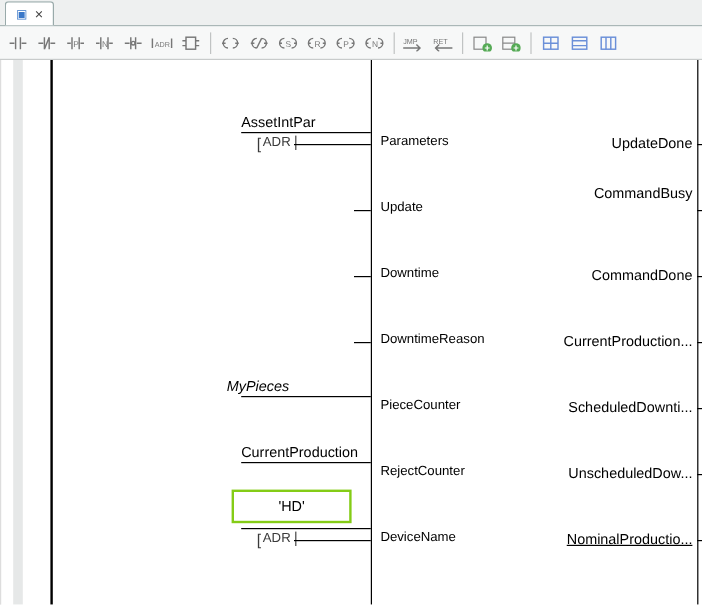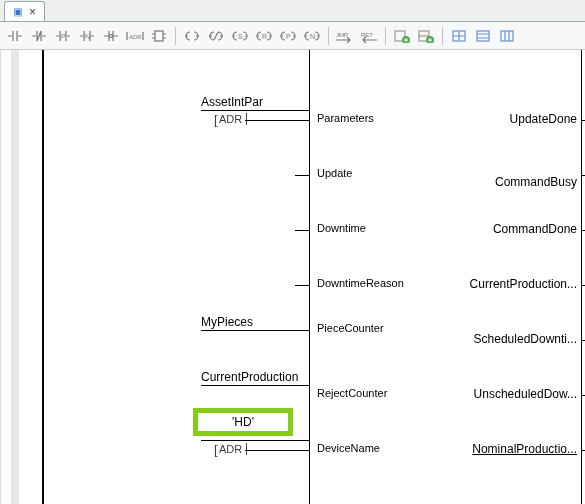--- a/index.html
+++ b/index.html
@@ -123,21 +123,21 @@
   }
   .outport {
     position: absolute;
     right: 8px;
     font-size: 12px;
     white-space: nowrap;
     text-align: left;
   }
   .box {
     position: absolute;
-    border: 5px solid #84cc16;
+    border: 2px solid #84cc16;
     background: #fff;
     display: flex;
     align-items: center;
     justify-content: center;
     font-size: 12px;
   }
   svg.ticon { stroke:#777; fill:none; stroke-width:1.2; }
 </style>
 </head>
 <body>
@@ -283,34 +283,34 @@
 
   <div id="rows">
       <div class="inport" style="top: 62px;">Parameters</div>
       <div class="outport" style="top: 62px;">UpdateDone</div>
       <div class="label-left" style="top: 45px; left: 200px;">AssetIntPar</div>
       <div class="hline" style="left: 200px; top: 60px; width: 108px;"></div>
       <div class="adr" style="left: 218px; top: 63px;">ADR</div>
       <div class="hline" style="left: 244px; top: 70px; width: 64px;"></div>
       <div class="hline" style="left: 580px; top: 70px; width: 4px;"></div>
       <div class="inport" style="top: 117px;">Update</div>
-      <div class="outport" style="top: 125px;">CommandBusy</div>
+      <div class="outport" style="top: 104px;">CommandBusy</div>
       <div class="hline" style="left: 294px; top: 125px; width: 14px;"></div>
       <div class="hline" style="left: 580px; top: 125px; width: 4px;"></div>
       <div class="inport" style="top: 172px;">Downtime</div>
       <div class="outport" style="top: 172px;">CommandDone</div>
       <div class="hline" style="left: 294px; top: 180px; width: 14px;"></div>
       <div class="hline" style="left: 580px; top: 180px; width: 4px;"></div>
       <div class="inport" style="top: 227px;">DowntimeReason</div>
       <div class="outport" style="top: 227px;">CurrentProduction...</div>
       <div class="hline" style="left: 294px; top: 235px; width: 14px;"></div>
       <div class="hline" style="left: 580px; top: 235px; width: 4px;"></div>
-      <div class="inport" style="top: 272px; text-align: right;">PieceCounter</div>
+      <div class="inport" style="top: 282px; text-align: right;">PieceCounter</div>
       <div class="outport" style="top: 282px;">ScheduledDownti...</div>
-      <div class="label-left" style="top: 265px; left: 200px;">MyPieces</div>
+      <div class="label-left" style="top: 265px; left: 188px; font-style: italic;">MyPieces</div>
       <div class="hline" style="left: 200px; top: 280px; width: 108px;"></div>
       <div class="hline" style="left: 580px; top: 290px; width: 4px;"></div>
       <div class="inport" style="top: 337px;">RejectCounter</div>
       <div class="outport" style="top: 337px;">UnscheduledDow...</div>
       <div class="label-left" style="top: 320px; left: 200px;">CurrentProduction</div>
       <div class="hline" style="left: 200px; top: 335px; width: 108px;"></div>
       <div class="hline" style="left: 580px; top: 345px; width: 4px;"></div>
       <div class="inport" style="top: 392px;">DeviceName</div>
       <div class="outport" style="top: 392px; text-decoration: underline;">NominalProductio...</div>
       <div class="box" style="left: 192px; top: 358px; width: 100px; height: 28px;">'HD'</div>

